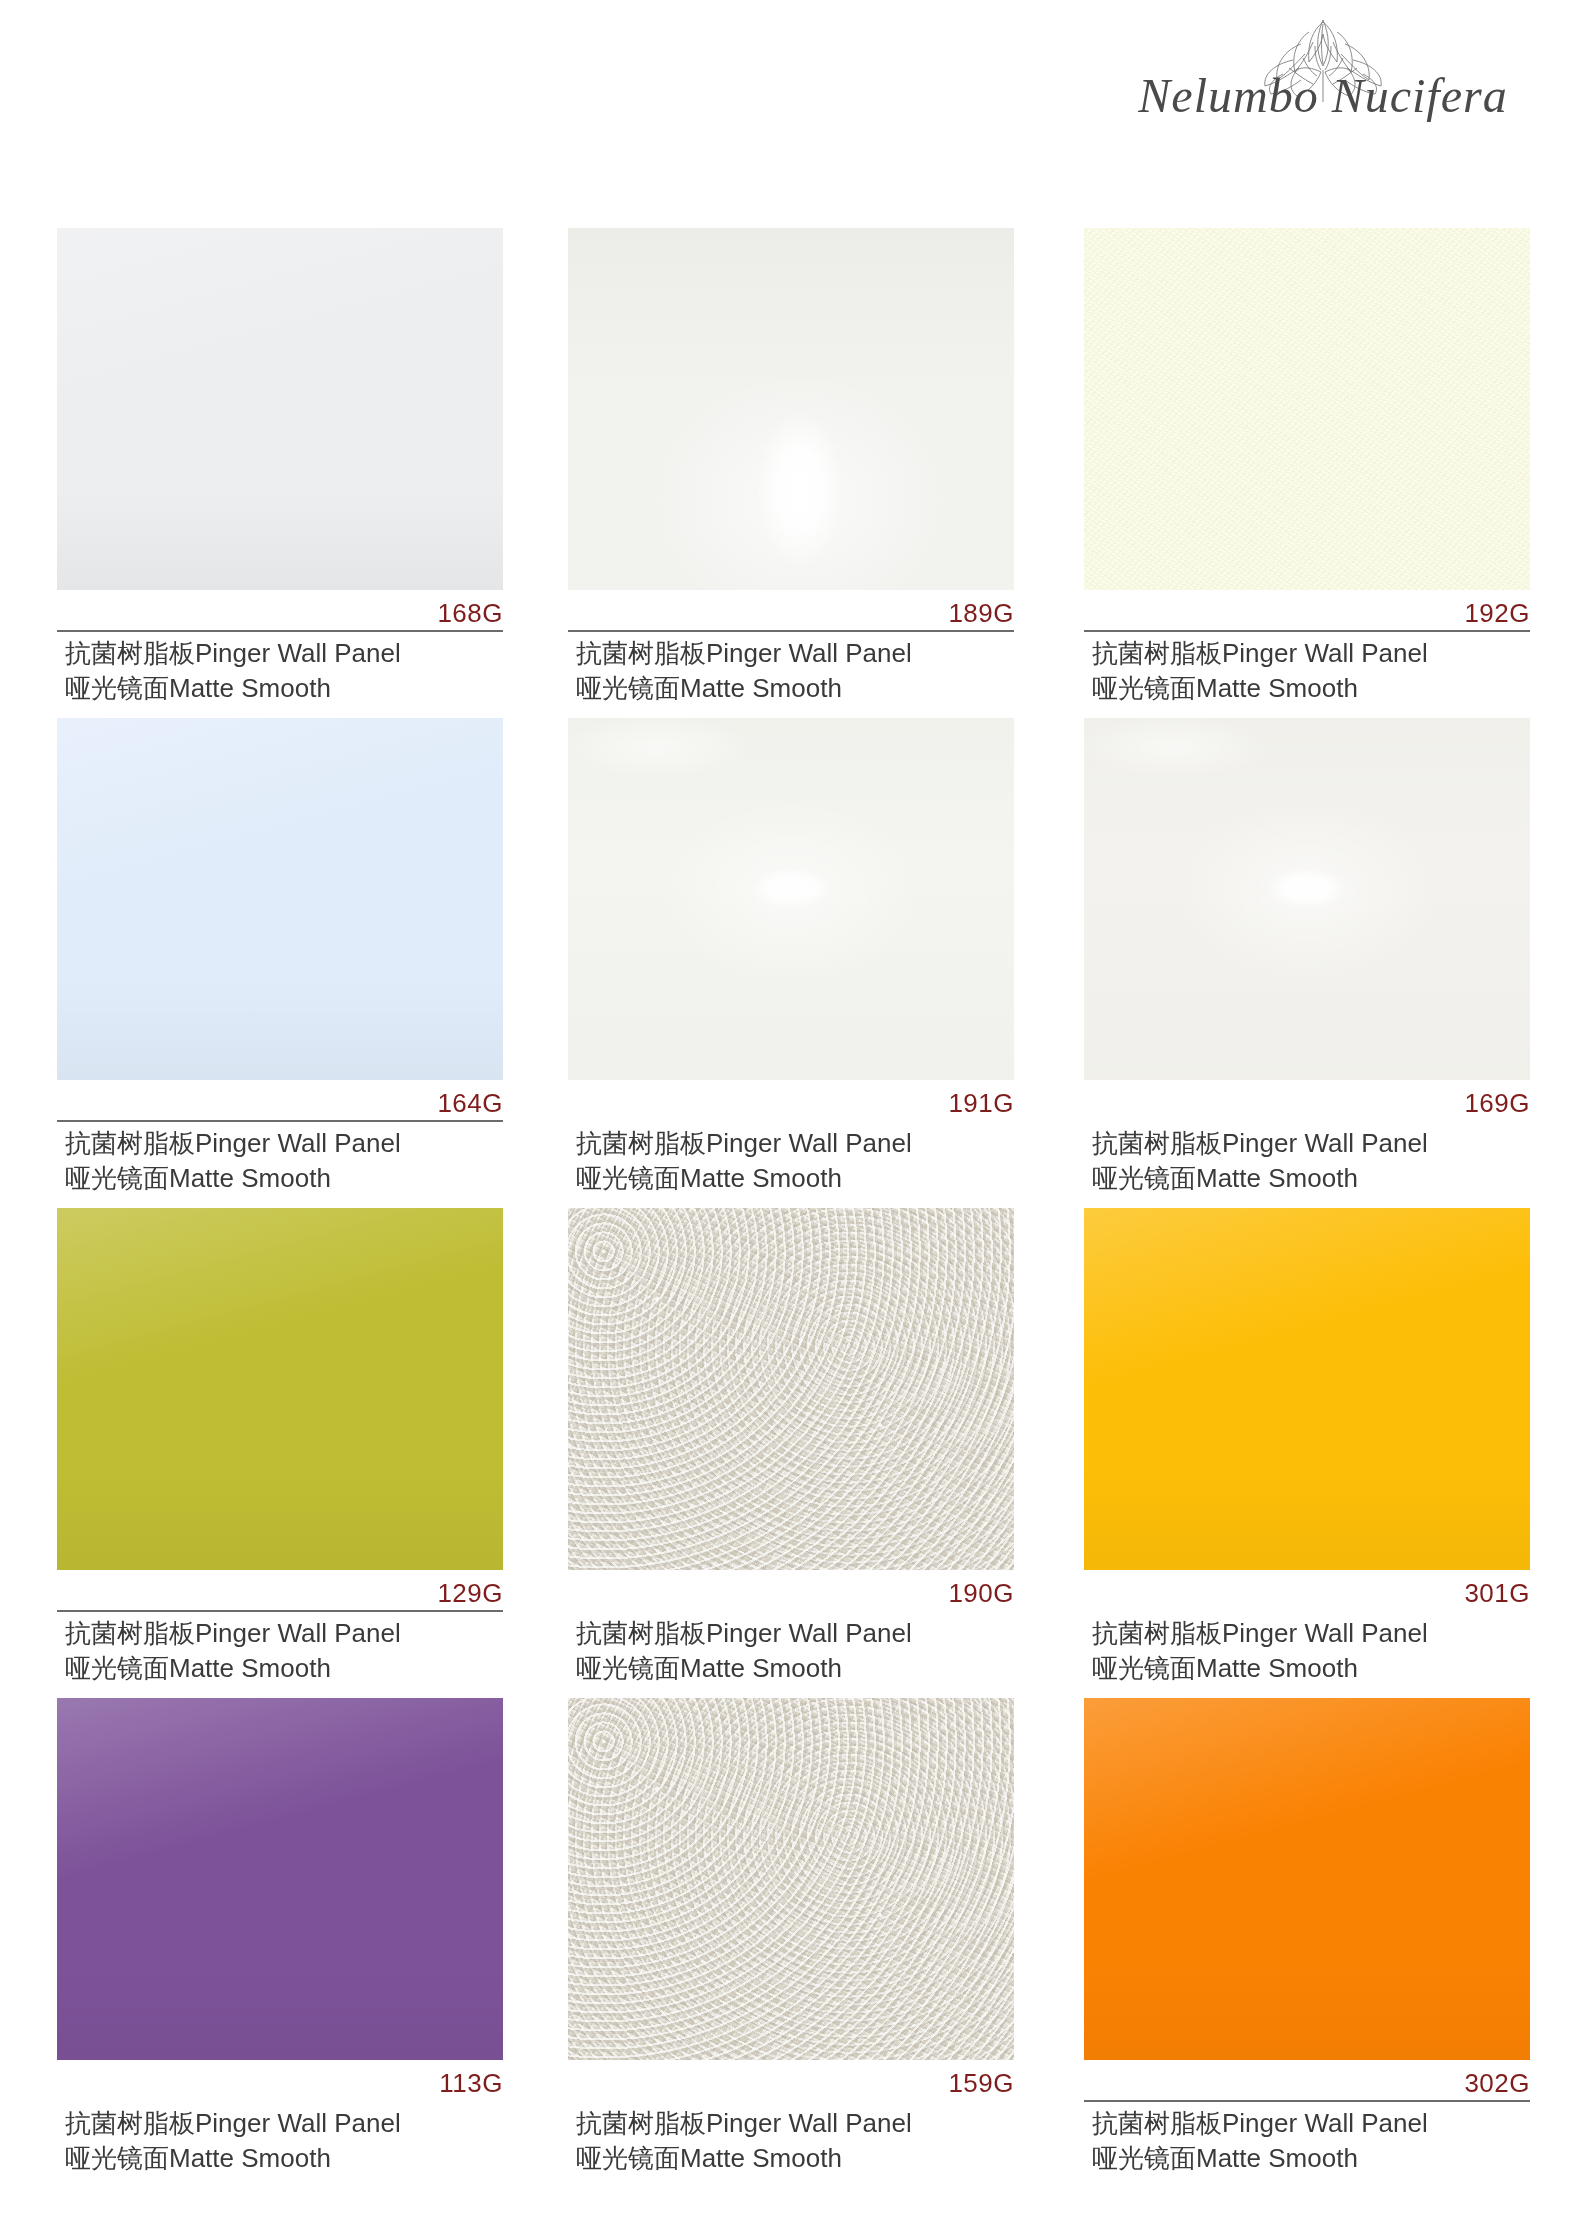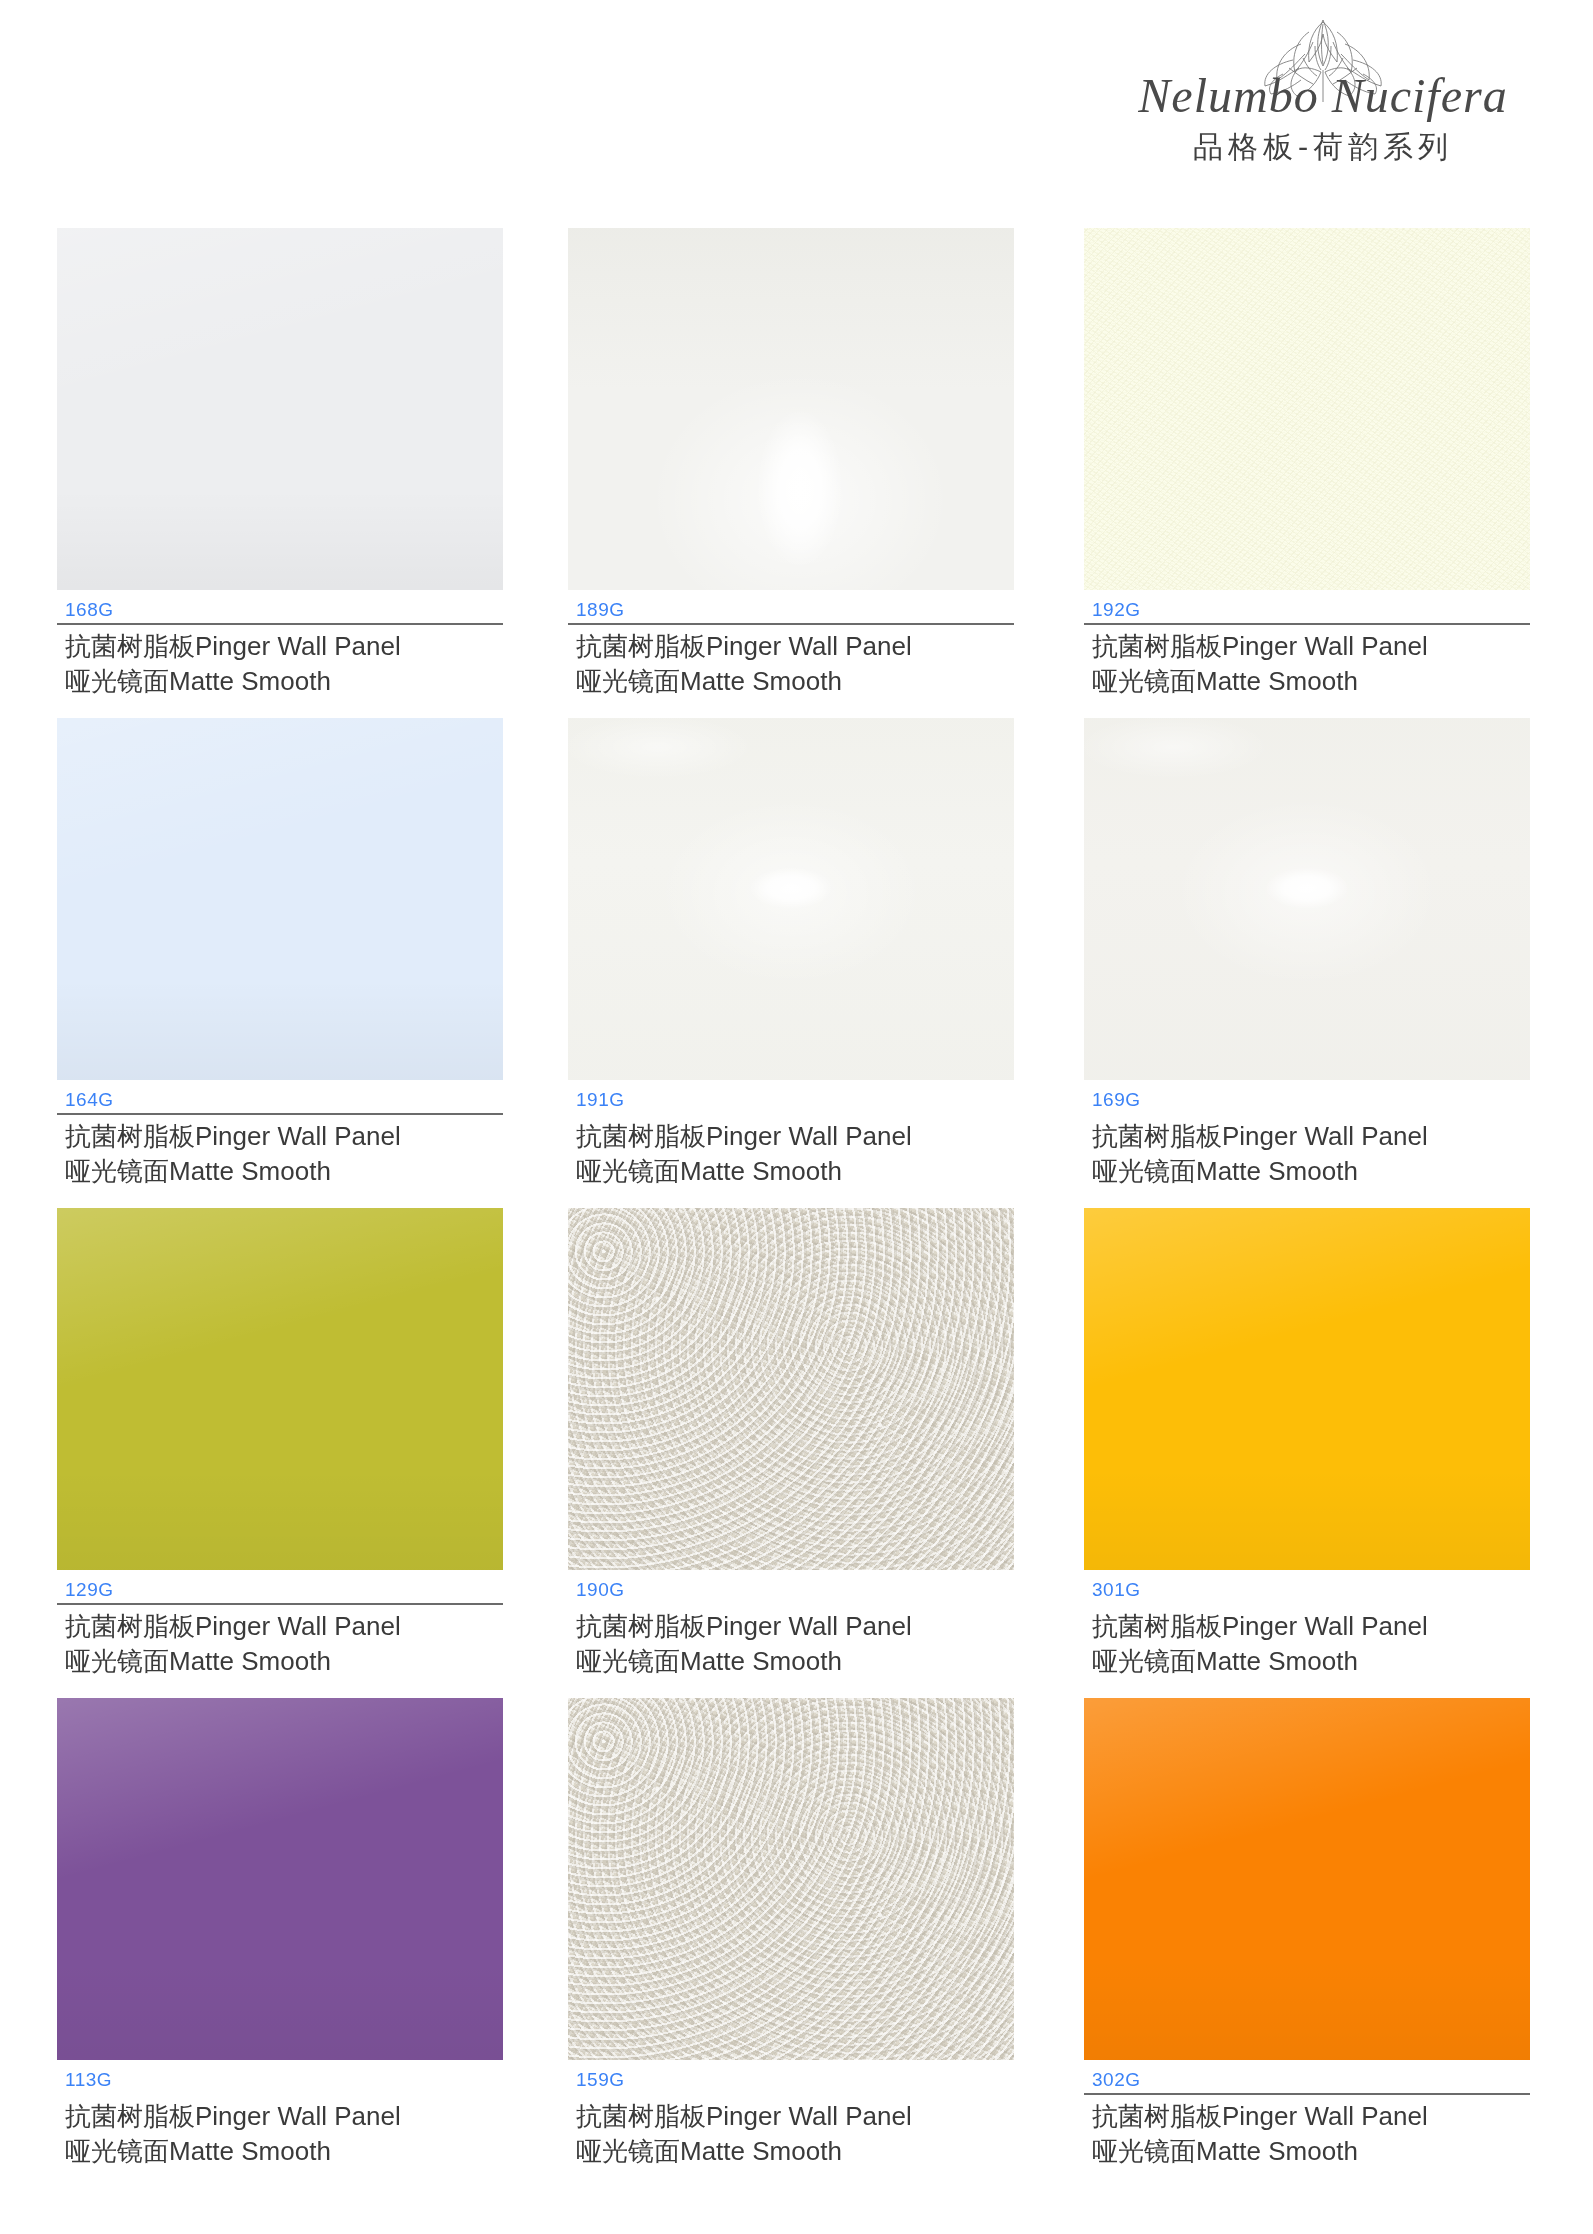--- a/index.html
+++ b/index.html
@@ -86,25 +86,26 @@
   .swatch .texture {
     position: absolute;
     inset: 0;
     opacity: .55;
   }
 
   .label {
     padding-top: 10px;
   }
   .code {
-    font-size: 19px;
-    color: #3b82f6;
+    font-size: 26px;
+    color: #7f1d1d;
     letter-spacing: .5px;
     line-height: 1.05;
     padding-left: 8px;
+    text-align: right;
   }
   .rule {
     height: 2px;
     background: #6b6b6b;
     margin-top: 3px;
     margin-bottom: 4px;
     width: 446px;
   }
   .rule.hidden { visibility: hidden; }
   .desc {
@@ -139,21 +140,20 @@
         <path d="M100 60 L100 92"></path>
         <path d="M92 36 C92 46 94 54 98 60"></path>
         <path d="M108 36 C108 46 106 54 102 60"></path>
         <path d="M80 48 C84 56 88 62 94 66"></path>
         <path d="M120 48 C116 56 112 62 106 66"></path>
         <path d="M66 58 C74 64 82 70 90 74"></path>
         <path d="M134 58 C126 64 118 70 110 74"></path>
       </g>
     </svg>
     <div class="logo-latin">Nelumbo Nucifera</div>
-    <div class="logo-cn">品格板-荷韵系列</div>
   </div>
 </div>
 
 <div class="grid" id="grid">
     <div class="row">
       <div class="cell col-0">
         <div class="swatch" style="background: rgb(237, 238, 240);">
           <div class="gloss" style="background: linear-gradient(165deg, rgba(255, 255, 255, 0.22) 0%, rgba(255, 255, 255, 0) 38%), linear-gradient(0deg, rgba(0, 0, 0, 0.035) 0%, rgba(0, 0, 0, 0) 28%);"></div>
         </div>
         <div class="label">

